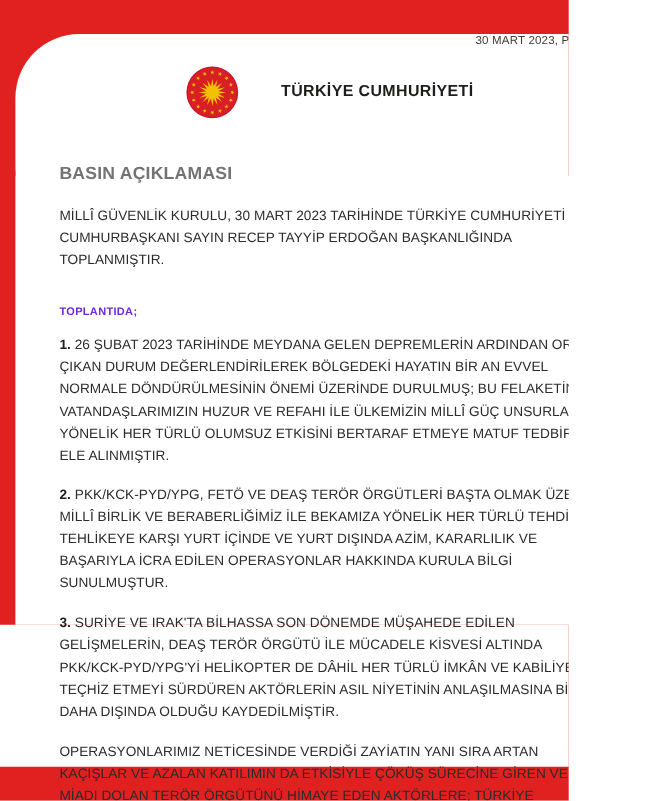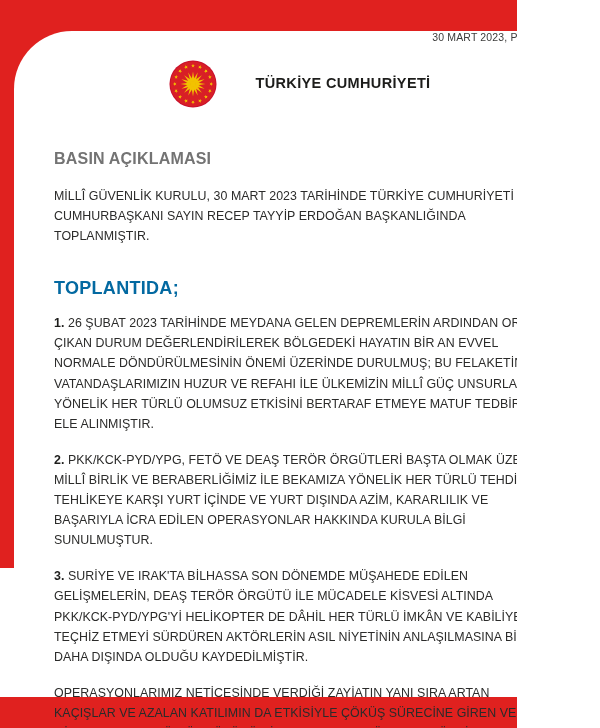--- a/index.html
+++ b/index.html
@@ -148,24 +148,24 @@
     color: #2b2b2a;
     margin: 0 0 16px 0;
     text-align: left;
   }
 
   .lead {
     margin-bottom: 32px;
   }
 
   .section-head {
-    font-size: 18px;
+    font-size: 10px;
     font-weight: 700;
     letter-spacing: 0.3px;
-    color: #0369a1;
+    color: #6d28d9;
     margin: 16px 0 14px 0;
   }
 
   .num {
     font-weight: 700;
     color: #1d1d1b;
   }
 </style>
 </head>
 <body>

